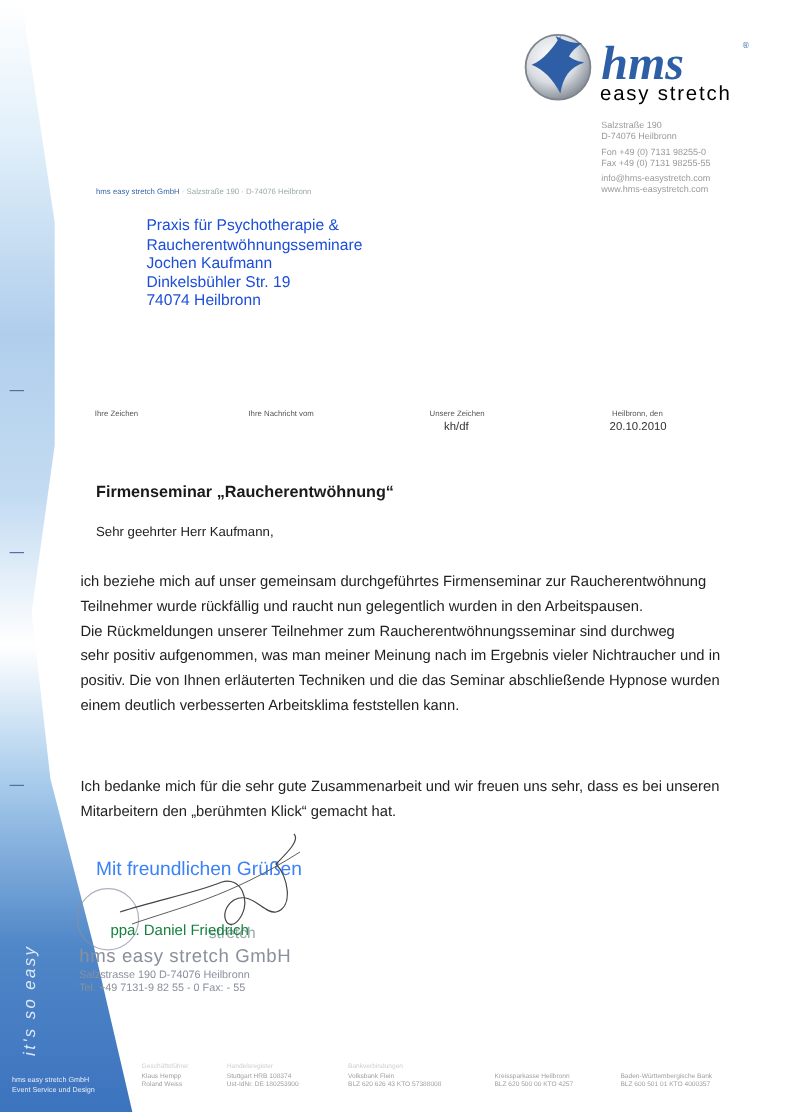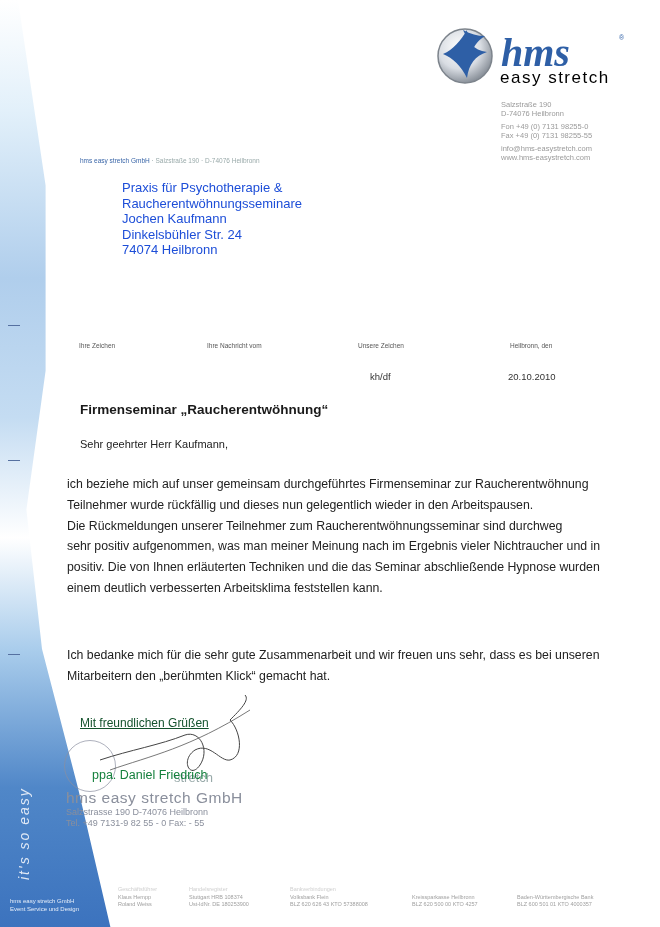--- a/index.html
+++ b/index.html
@@ -26,27 +26,27 @@
 
   .sender-block { position:absolute; left:501px; top:100px; font-size:7.5px; color:#9a9a9a; line-height:9px; }
   .sender-block .gap { height:4px; }
 
   .return-line { position:absolute; left:80px; top:157px; font-size:6.5px; color:#9aa; }
   .return-line .co { color:#3a66a8; }
 
   .recipient { position:absolute; left:80px; top:180px; font-size:13px; line-height:15.5px; color:#1d4ed8;margin-left:42px; }
 
   .ref-label { position:absolute; top:342px; font-size:6.5px; color:#555; }
-  .ref-value { position:absolute; top:350px; font-size:9.5px; color:#333;margin-top:21px; }
+  .ref-value { position:absolute; top:350px; font-size:9.5px; color:#333; }
 
   .subject { position:absolute; left:80px; top:402px; font-size:13.5px; font-weight:bold; color:#1a1a1a; }
   .salutation { position:absolute; left:80px; top:438px; font-size:11px; color:#222; }
   .para { position:absolute; left:67px; font-size:12.3px; line-height:20.8px; color:#222; width:540px; }
 
-  .closing { position:absolute; left:80px; top:716px; font-size:12px; color:#14532d;text-decoration:underline; }
+  .closing { position:absolute; left:80px; top:716px; font-size:16px; color:#3b82f6; }
   .signer { position:absolute; left:92px; top:768px; font-size:12.5px; color:#15803d; }
 
   .stamp-circle { position:absolute; left:64px; top:740px; width:52px; height:52px; border-radius:50%; border:1.5px solid #8a8fa0; opacity:.7; }
   .stamp-line1 { position:absolute; left:66px; top:789px; font-size:15.5px; color:#8a8f9c; letter-spacing:.5px; }
   .stamp-line2 { position:absolute; left:66px; top:807px; font-size:9px; color:#8a8f9c; }
   .stamp-line3 { position:absolute; left:66px; top:818px; font-size:9px; color:#8a8f9c; }
   .stamp-stretch { position:absolute; left:174px; top:770px; font-size:13px; color:#9aa; }
 
   .signature { position:absolute; left:90px; top:690px; width:220px; height:110px; }
 
@@ -95,37 +95,37 @@
 </div>
 
 <div class="return-line">
   <span class="co">hms easy stretch GmbH</span><span> · Salzstraße 190 · D-74076 Heilbronn</span>
 </div>
 
 <div class="recipient">
   <div>Praxis für Psychotherapie &amp;</div>
   <div>Raucherentwöhnungsseminare</div>
   <div>Jochen Kaufmann</div>
-  <div>Dinkelsbühler Str. 24</div>
+  <div>Dinkelsbühler Str. 19</div>
   <div>74074 Heilbronn</div>
 </div>
 
 <div class="ref-label" style="left:79px">Ihre Zeichen</div>
 <div class="ref-label" style="left:207px">Ihre Nachricht vom</div>
 <div class="ref-label" style="left:358px">Unsere Zeichen</div>
 <div class="ref-value" style="left:370px">kh/df</div>
 <div class="ref-label" style="left:510px">Heilbronn, den</div>
 <div class="ref-value" style="left:508px">20.10.2010</div>
 
 <div class="subject">Firmenseminar „Raucherentwöhnung“</div>
 <div class="salutation">Sehr geehrter Herr Kaufmann,</div>
 
 <div class="para" style="top:474px">
   <div>ich beziehe mich auf unser gemeinsam durchgeführtes Firmenseminar zur Raucherentwöhnung</div>
-  <div>Teilnehmer wurde rückfällig und dieses nun gelegentlich wieder in den Arbeitspausen.</div>
+  <div>Teilnehmer wurde rückfällig und raucht nun gelegentlich wurden in den Arbeitspausen.</div>
   <div>Die Rückmeldungen unserer Teilnehmer zum Raucherentwöhnungsseminar sind durchweg</div>
   <div>sehr positiv aufgenommen, was man meiner Meinung nach im Ergebnis vieler Nichtraucher und in</div>
   <div>positiv. Die von Ihnen erläuterten Techniken und die das Seminar abschließende Hypnose wurden</div>
   <div>einem deutlich verbesserten Arbeitsklima feststellen kann.</div>
 </div>
 
 <div class="para" style="top:645px">
   <div>Ich bedanke mich für die sehr gute Zusammenarbeit und wir freuen uns sehr, dass es bei unseren</div>
   <div>Mitarbeitern den „berühmten Klick“ gemacht hat.</div>
 </div>

